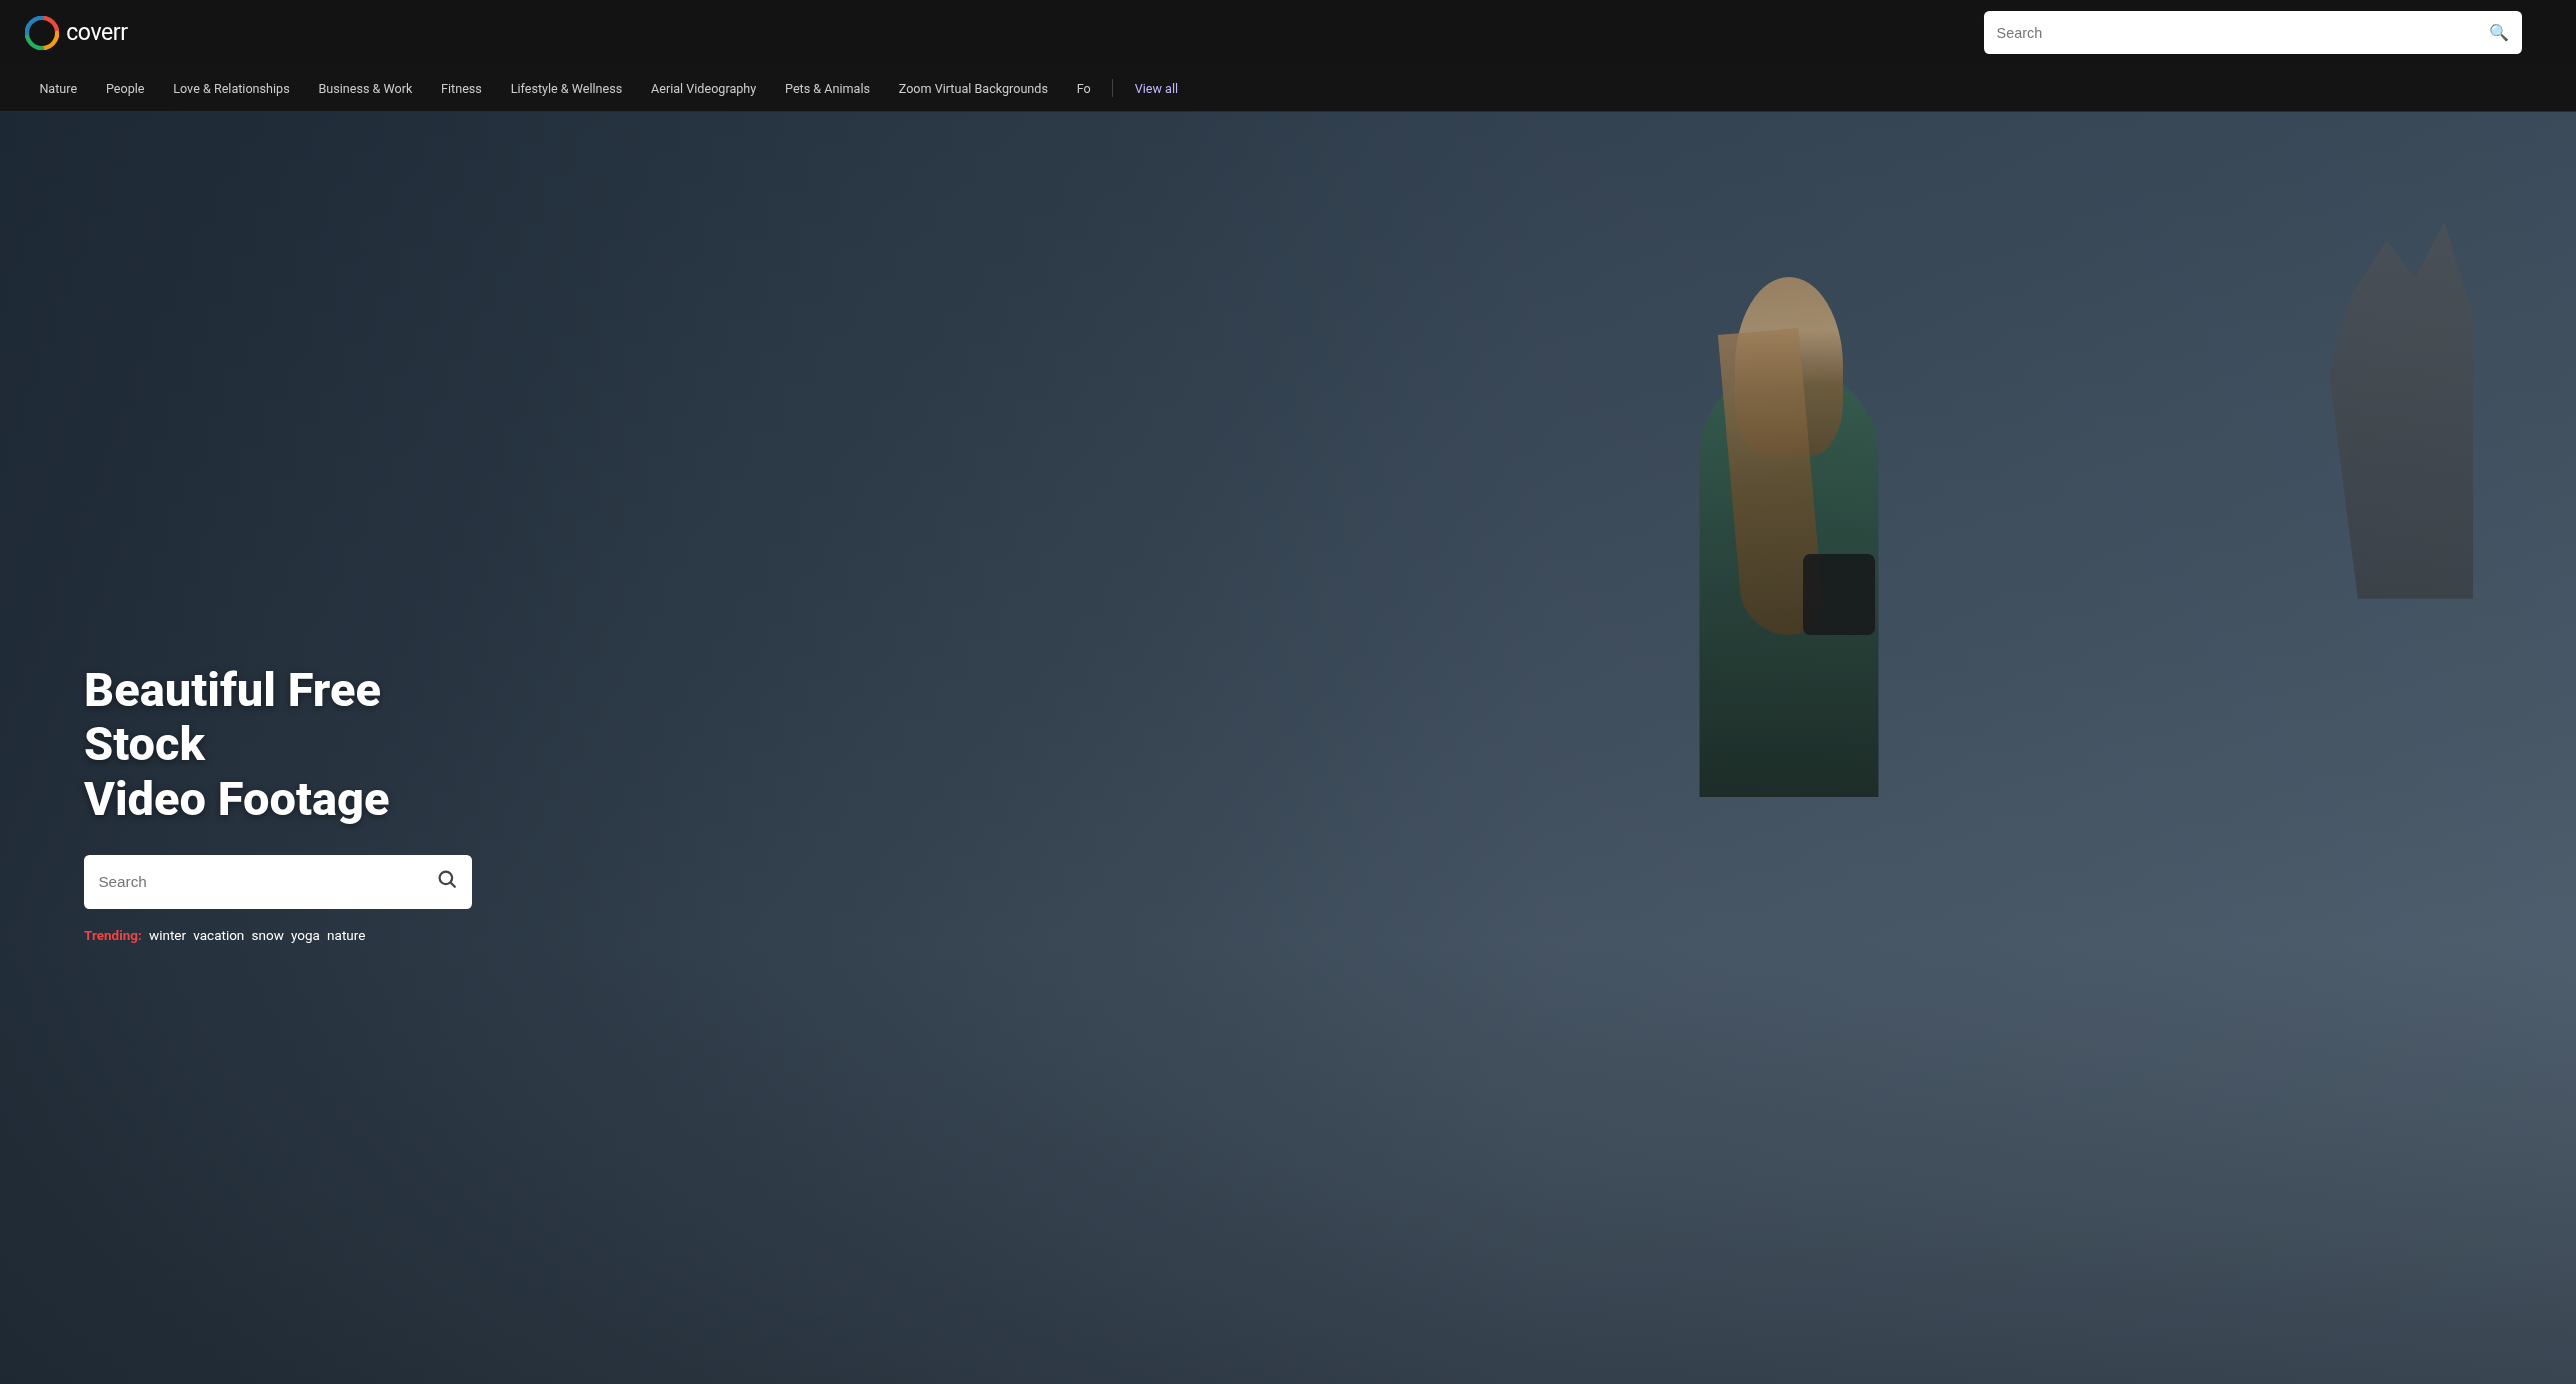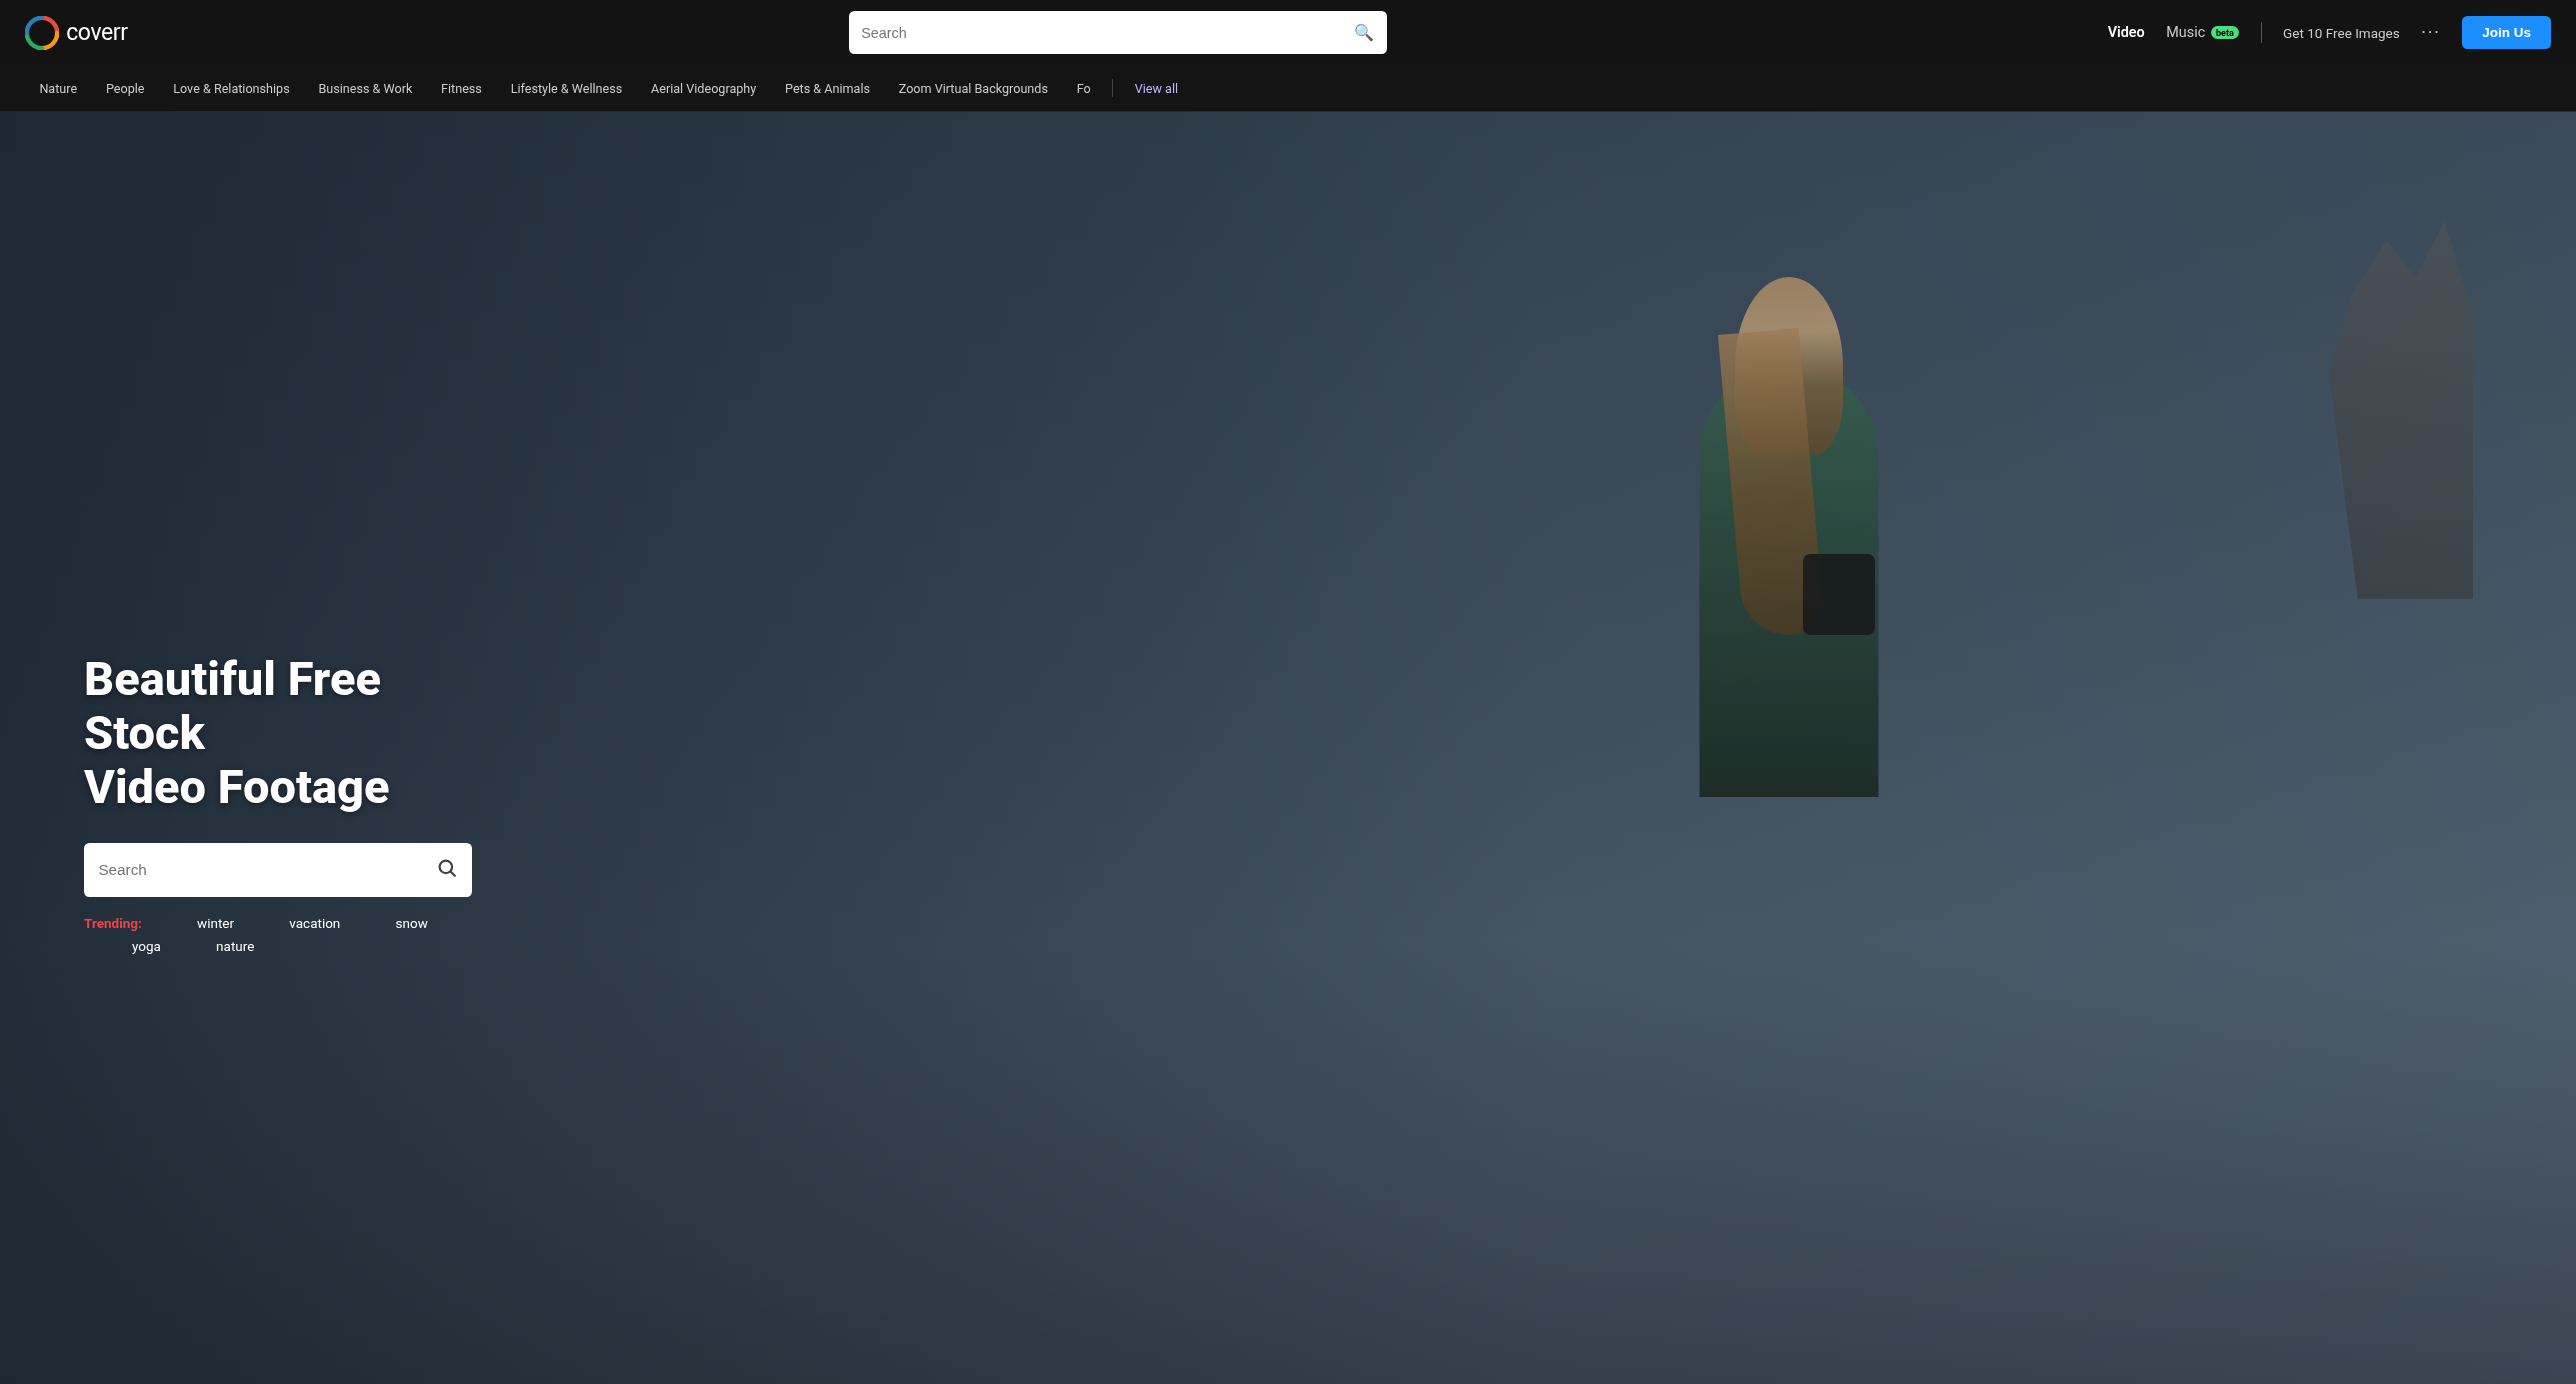--- a/index.html
+++ b/index.html
@@ -89,21 +89,21 @@
     .hero-search-box input {
       border: none; outline: none; flex: 1; font-size: 16px; color: #555;
       background: transparent;
     }
     .hero-search-btn { background: none; border: none; cursor: pointer; font-size: 20px; color: #444; }
 
     .trending {
       display: flex; align-items: center; gap: 7.2px; flex-wrap: wrap;
     }
     .trending-label { color: #ef4444; font-size: 13.5px; font-weight: 700; }
-    .trending-tag { color: #fff; font-size: 13.5px; cursor: pointer; margin-left: 48px; }
+    .trending-tag { color: #fff; font-size: 13.5px; cursor: pointer; }
 
     
     .coverr-logo-svg { display: flex; align-items: center; gap: 7.2px; cursor: pointer; }
   </style>
 </head>
 <body>
 
 <header class="header">
   <div class="coverr-logo-svg">
 
@@ -116,31 +116,20 @@
       <path d="M2 19 A17 17 0 0 1 19 2" stroke="#2980b9" stroke-width="5" fill="none" stroke-linecap="round"></path>
     </svg>
     <span class="logo-text">coverr</span>
   </div>
 
   <div class="header-search">
     <input type="text" placeholder="Search" style="">
     <span class="header-search-icon">🔍</span>
   </div>
 
-  <div class="header-right">
-    <span class="nav-video">Video</span>
-    <span class="nav-music">
-      <span>Music</span>
-      <span class="beta-badge">beta</span>
-    </span>
-    <div class="header-divider"></div>
-    <span class="nav-free-images">Get 10 Free Images</span>
-    <span class="nav-more">···</span>
-    <button class="join-btn">Join Us</button>
-  </div>
 </header>
 
 <nav class="categories-bar">
   <span class="cat-item">Nature</span>
   <span class="cat-item">People</span>
   <span class="cat-item">Love &amp; Relationships</span>
   <span class="cat-item">Business &amp; Work</span>
   <span class="cat-item">Fitness</span>
   <span class="cat-item">Lifestyle &amp; Wellness</span>
   <span class="cat-item">Aerial Videography</span>

